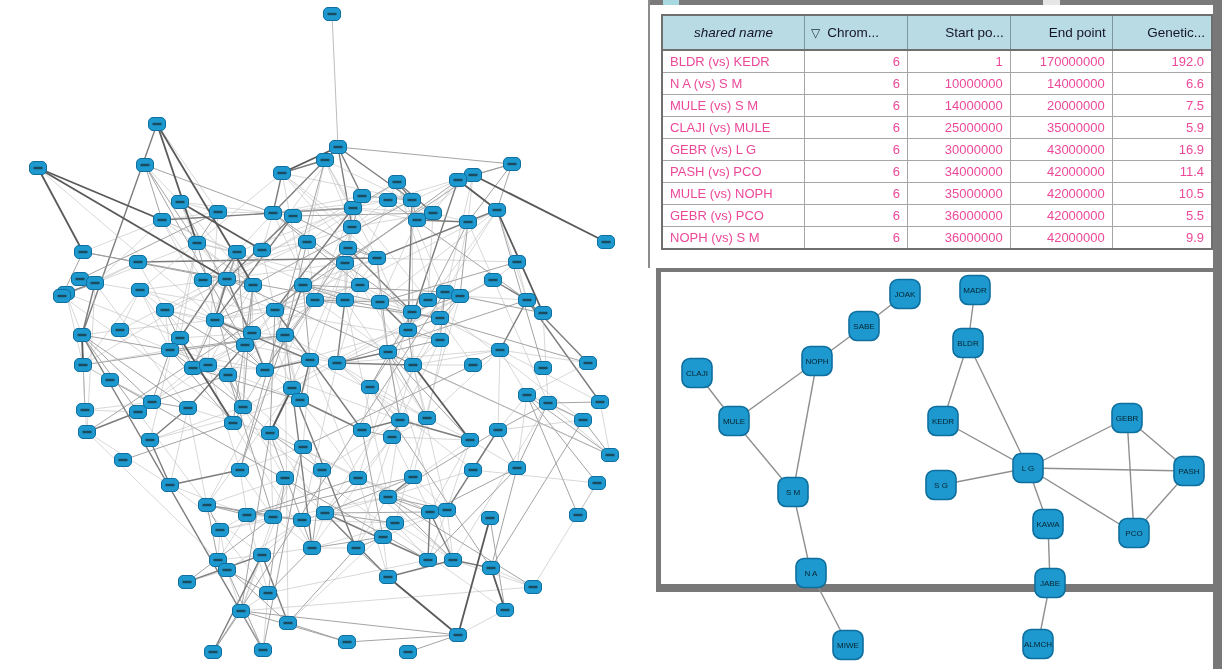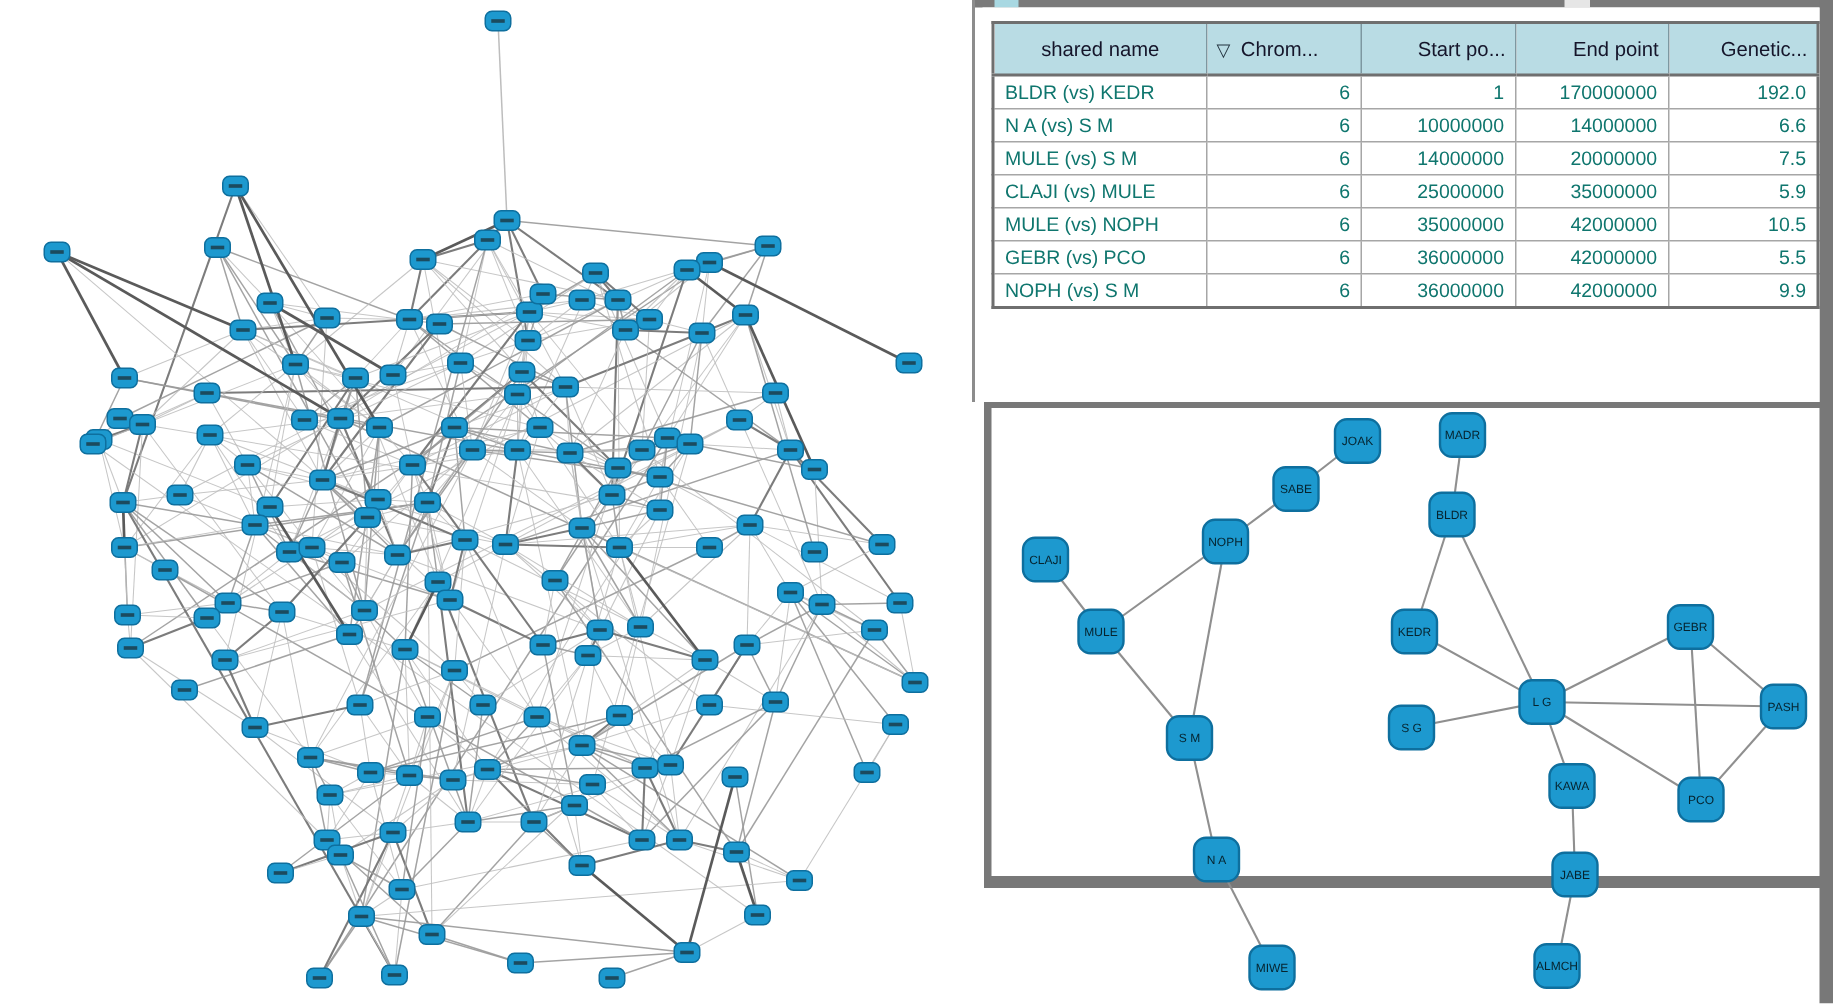--- a/index.html
+++ b/index.html
@@ -11,23 +11,23 @@
   #top-strip{left:650px;top:0;width:572px;height:5px;background:#7a7a7a;}
   #top-strip-chip{left:663px;top:0;width:16px;height:5px;background:#a8d8e2;}
   #top-strip-notch{left:1043px;top:0;width:17px;height:5px;background:#e6e6e6;}
   #right-band{left:1213px;top:0;width:9px;height:669px;background:#787878;}
   #table-panel{left:655px;top:5px;width:558px;height:263px;background:#fff;}
   #edge-table{position:absolute;left:6px;top:9px;border-collapse:collapse;
               border:2px solid #6f6f6f;table-layout:fixed;}
   #edge-table th{background:#b9dce4;color:#15152a;font-size:13.5px;font-weight:normal;
               height:33px;border:1px solid #7d97a0;border-bottom:2px solid #6f6f6f;
               padding:0 6px;white-space:nowrap;overflow:hidden;}
-  #edge-table td{background:#fff;color:#0f766e;font-size:13px;height:21px;
+  #edge-table td{background:#fff;color:#ec4899;font-size:13px;height:21px;
               border:1px solid #a6a6a6;padding:0 7px;white-space:nowrap;overflow:hidden;}
-  .al{text-align:left;} .ar{text-align:right;} .ac{text-align:center;}
+  .al{text-align:left;} .ar{text-align:right;} .ac{text-align:center;font-style:italic;}
   .filter-glyph{font-size:12px;color:#23333f;margin-right:7px;}
   #subgraph-panel{left:656px;top:268px;width:566px;height:324px;background:#fff;
               border-style:solid;border-color:#787878;border-width:4px 9px 8px 5px;
               box-sizing:border-box;}
   svg{display:block;}
   text{font-family:"Liberation Sans",sans-serif;}
 </style>
 </head>
 <body>
 
@@ -1261,20 +1261,34 @@
           <td class="ar">7.5</td>
         </tr>
         <tr>
           <td class="al">CLAJI (vs) MULE</td>
           <td class="ar">6</td>
           <td class="ar">25000000</td>
           <td class="ar">35000000</td>
           <td class="ar">5.9</td>
         </tr>
         <tr>
+          <td class="al">GEBR (vs) L G</td>
+          <td class="ar">6</td>
+          <td class="ar">30000000</td>
+          <td class="ar">43000000</td>
+          <td class="ar">16.9</td>
+        </tr>
+        <tr>
+          <td class="al">PASH (vs) PCO</td>
+          <td class="ar">6</td>
+          <td class="ar">34000000</td>
+          <td class="ar">42000000</td>
+          <td class="ar">11.4</td>
+        </tr>
+        <tr>
           <td class="al">MULE (vs) NOPH</td>
           <td class="ar">6</td>
           <td class="ar">35000000</td>
           <td class="ar">42000000</td>
           <td class="ar">10.5</td>
         </tr>
         <tr>
           <td class="al">GEBR (vs) PCO</td>
           <td class="ar">6</td>
           <td class="ar">36000000</td>

